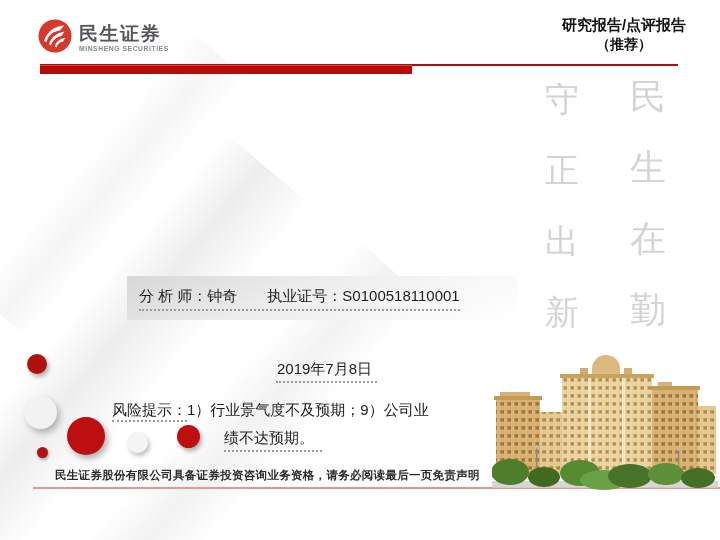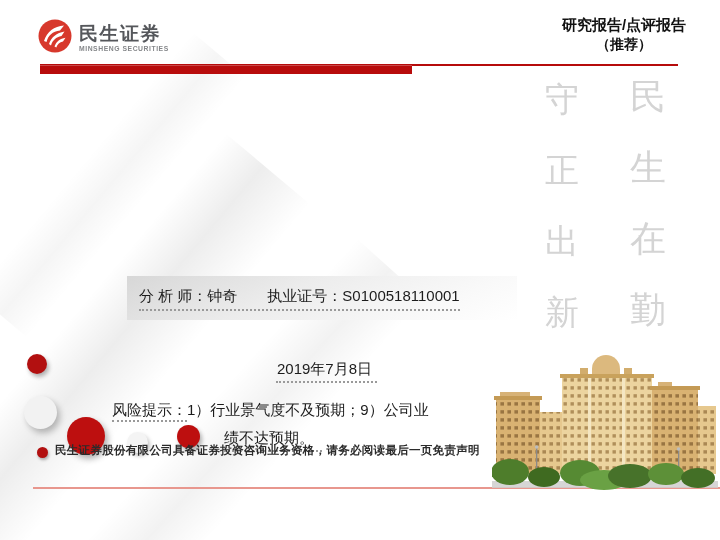--- a/index.html
+++ b/index.html
@@ -65,21 +65,21 @@
   
   .slogan-col{position:absolute;display:flex;flex-direction:column;z-index:1;
     font-family:"DejaVu Serif",serif;color:#d4d4d4;user-select:none;}
   .slogan-left{left:545px;top:82px;gap:37px;font-size:34px;line-height:1;}
   .slogan-right{left:630px;top:79px;gap:35px;font-size:36px;line-height:1;}
 
   
   .building{position:absolute;left:492px;top:352px;width:226px;height:138px;z-index:3;}
 
   
-  .footer-text{position:absolute;left:55px;top:443px;font-size:11.5px;font-weight:600;
+  .footer-text{position:absolute;left:55px;top:468px;font-size:11.5px;font-weight:600;
     color:#2b2b2b;letter-spacing:0.3px;z-index:2;white-space:nowrap;}
   .footer-line{position:absolute;left:33px;top:487px;width:687px;height:2px;background:#e8978e;z-index:1;}
 </style>
 </head>
 <body>
 
 <div class="page">
 
   <div class="streak streak-1"></div>
   <div class="streak streak-2"></div>

